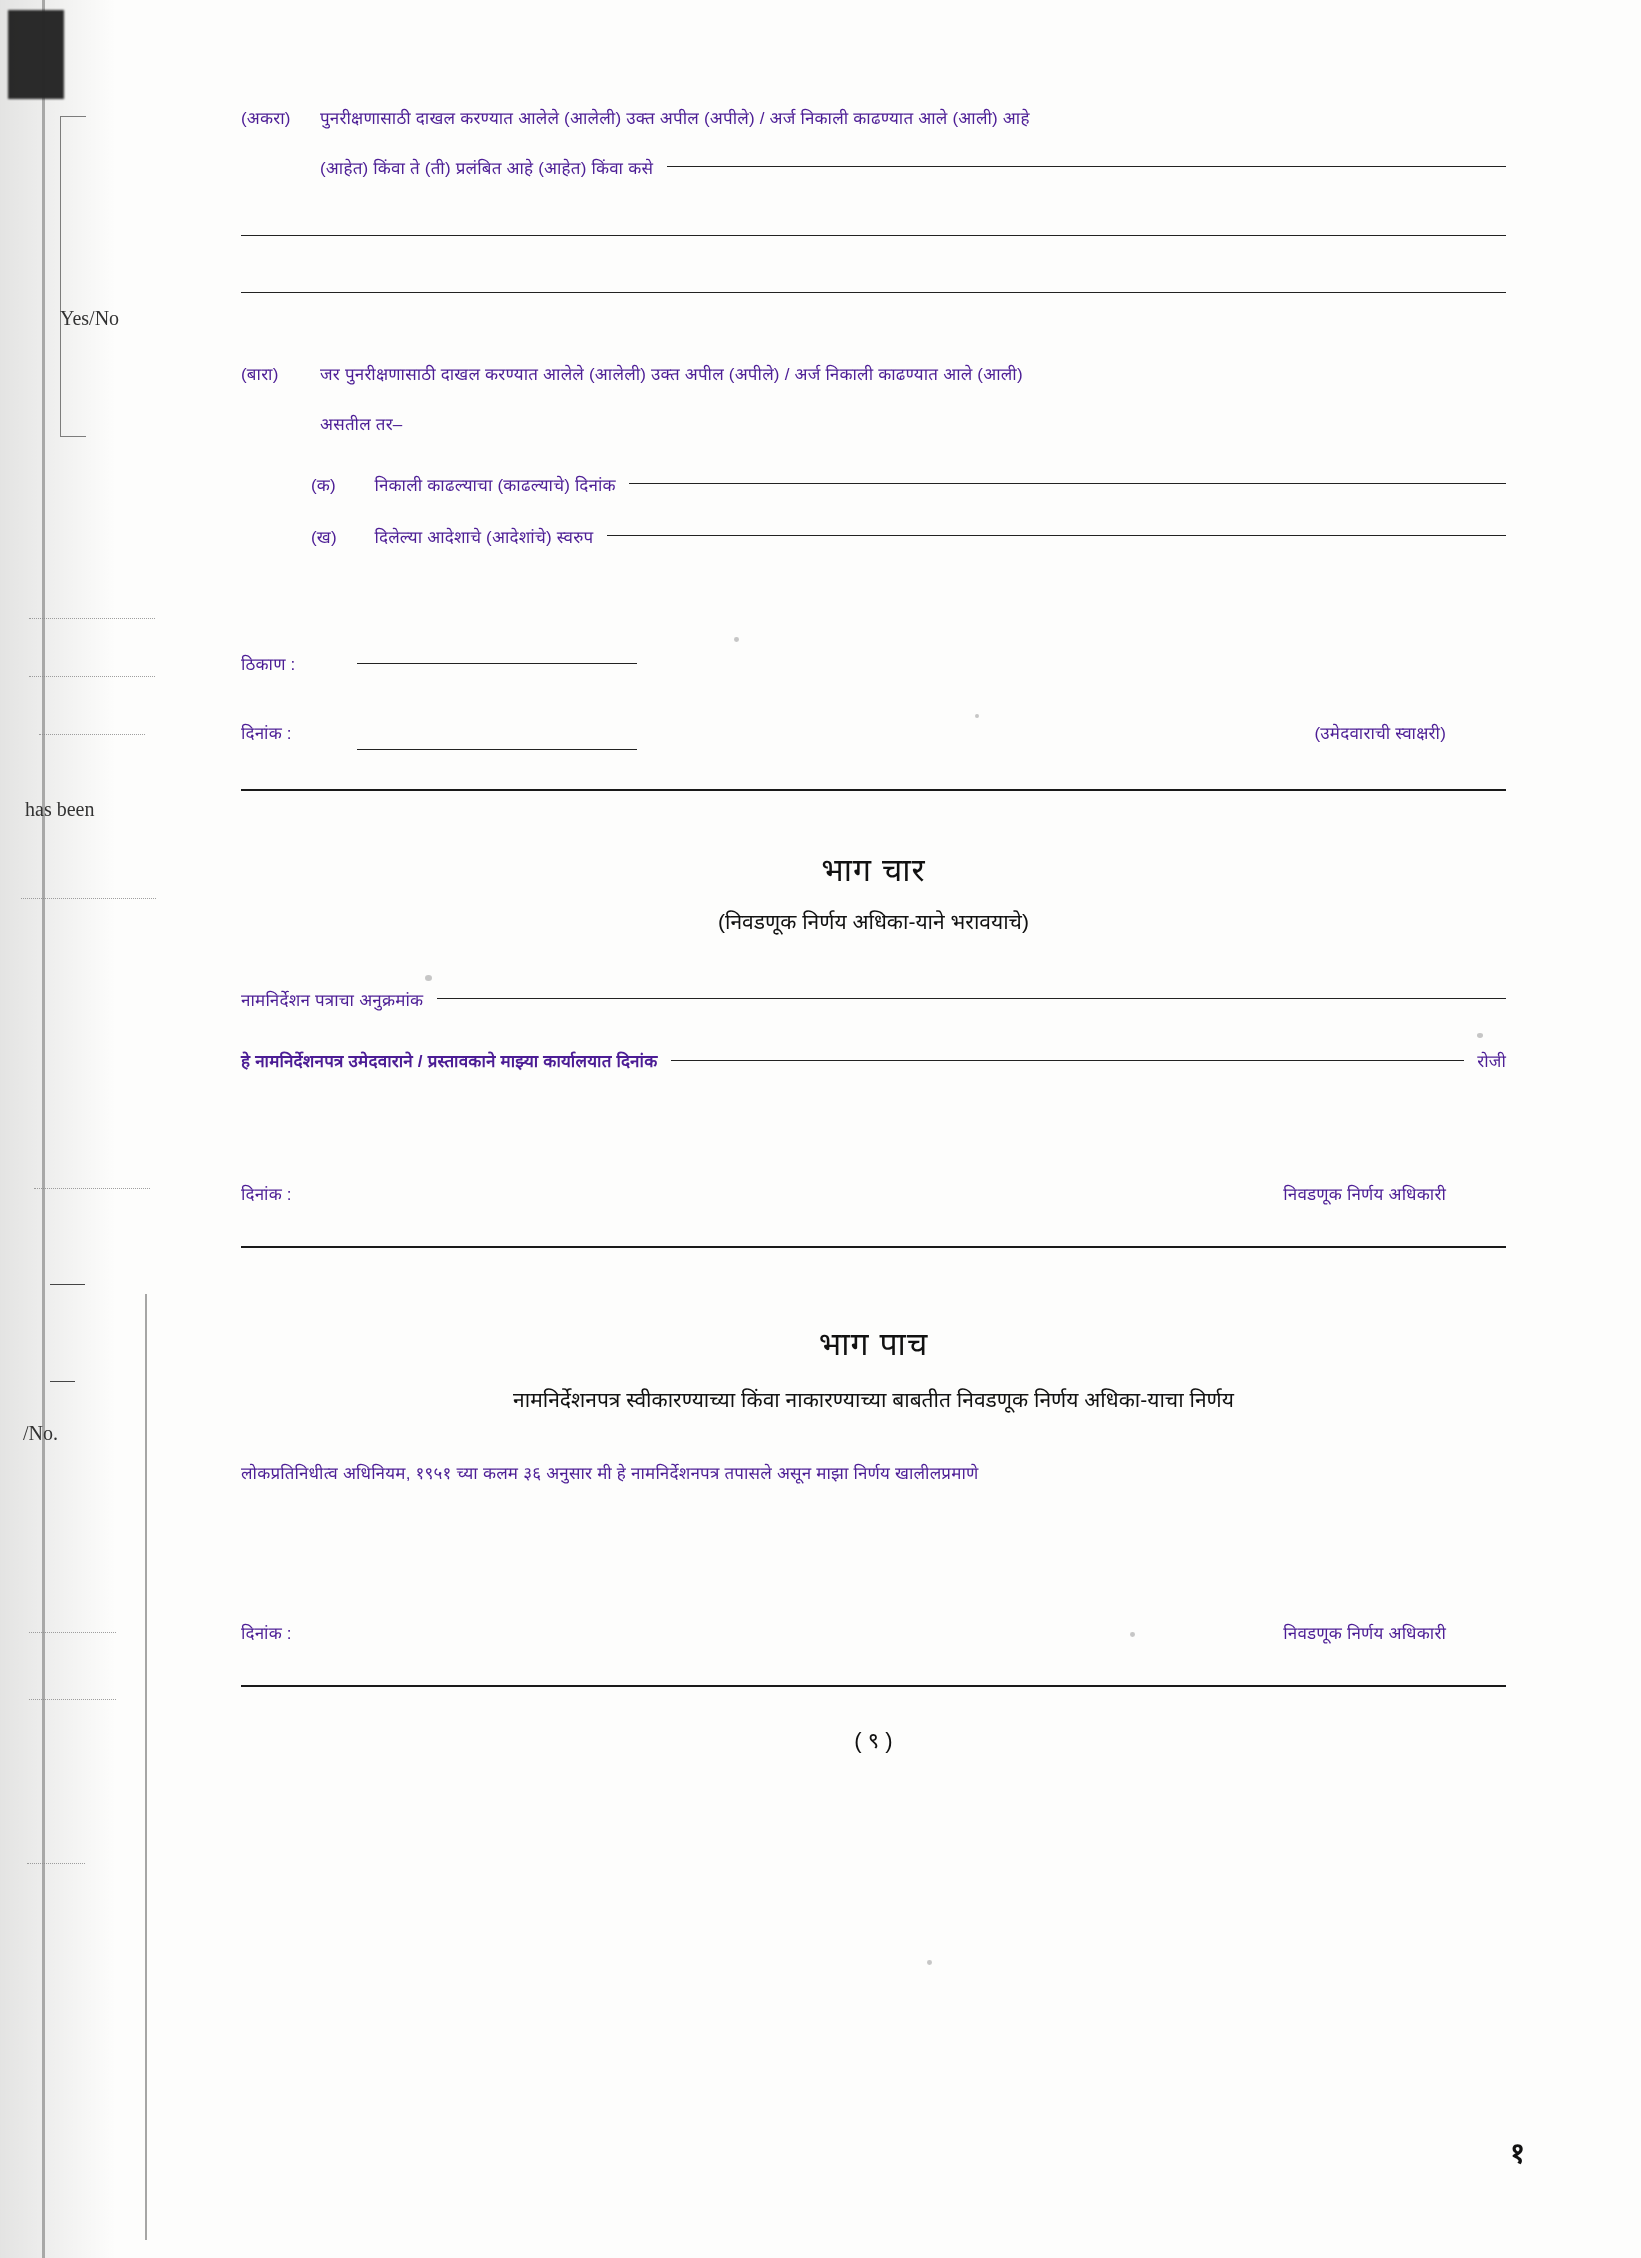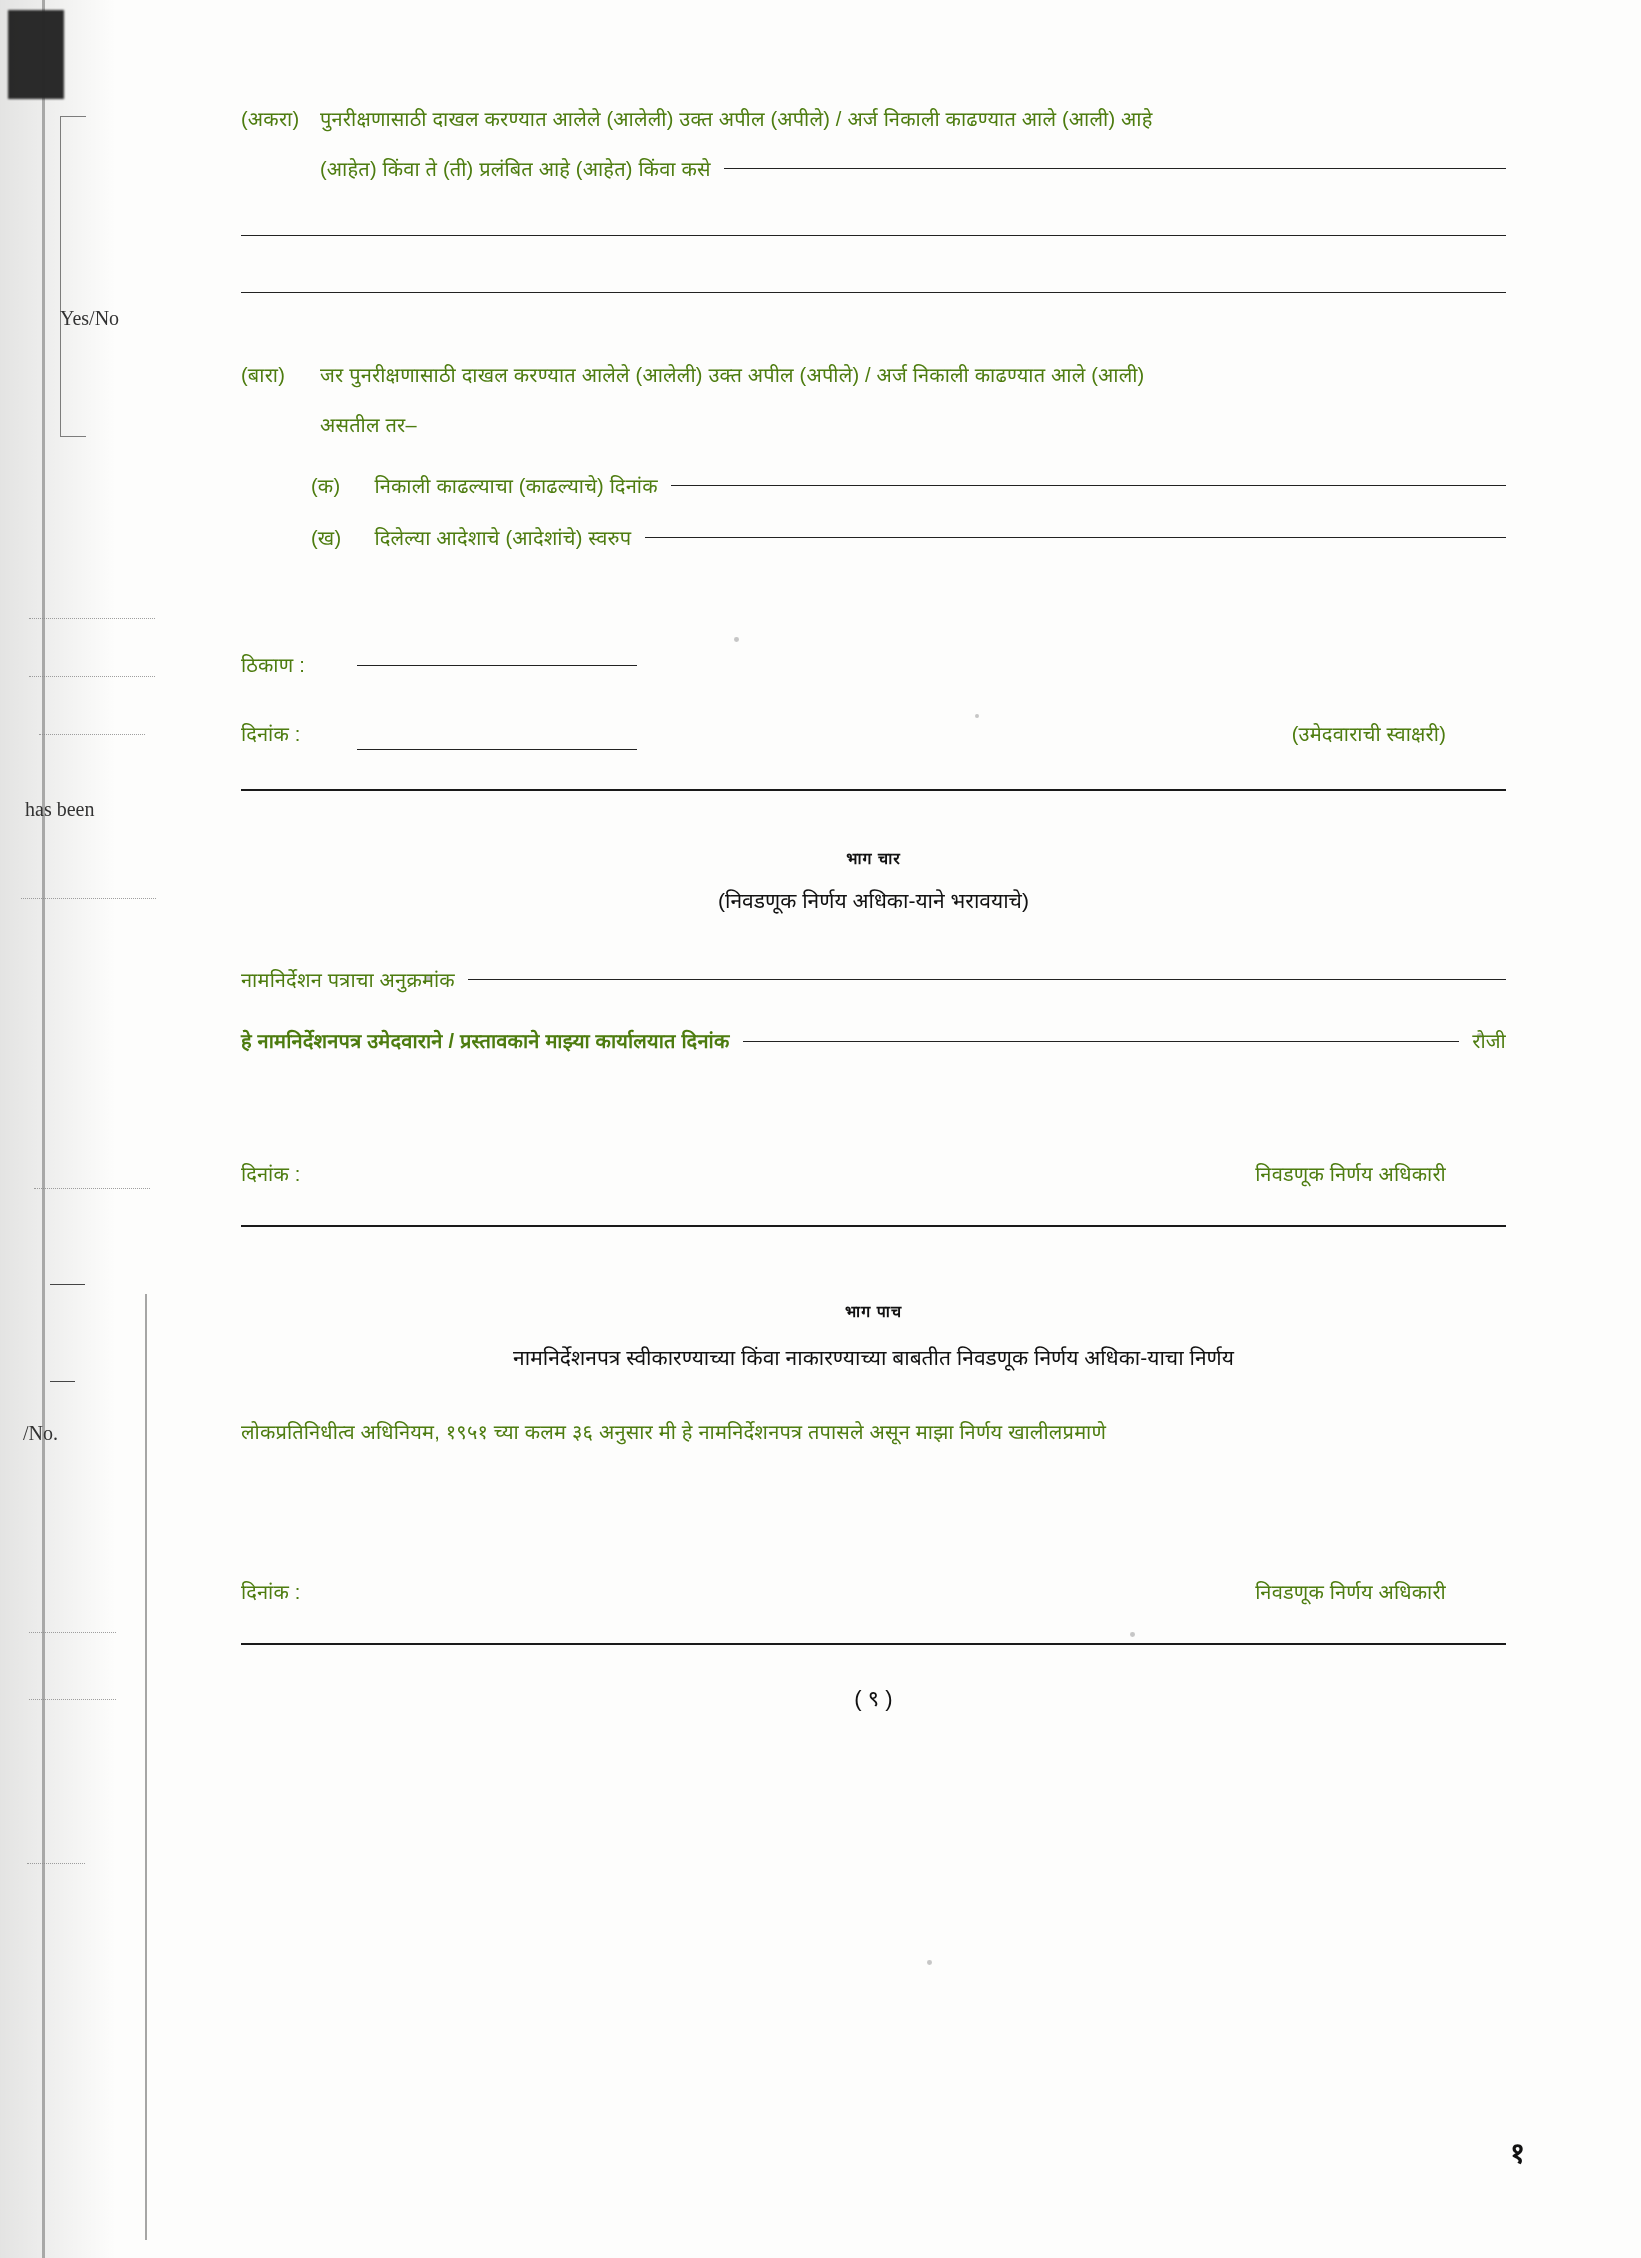--- a/index.html
+++ b/index.html
@@ -83,23 +83,23 @@
     top: 97px;
     width: 1265px;
   }
   .dev-row {
     display: flex;
     align-items: baseline;
     margin-bottom: 5.8px;
   }
   .mk {
     font-family: "Liberation Sans", "DejaVu Sans", sans-serif;
-    font-size: 20px;
+    font-size: 17px;
     line-height: 44px;
-    color: #4d7c0f;
+    color: #4c1d95;
     letter-spacing: 0.2px;
   }
   .label-par {
     width: 79px;
     flex: 0 0 79px;
   }
   .label-sub {
     width: 50px;
     flex: 0 0 50px;
     margin-left: 70px;
@@ -128,22 +128,22 @@
   }
 
   .hr-heavy {
     border: 0;
     border-top: 2.9px solid #1a1a1a;
     margin: 17.4px 0 0 0;
   }
   .center { text-align: center; }
   .sec-title {
     font-family: "Liberation Sans", "DejaVu Sans", sans-serif;
-    font-size: 16px;
-    font-weight: bold;
+    font-size: 32px;
+    font-weight: normal;
     letter-spacing: 1px;
     margin-top: 48px;
   }
   .sec-sub {
     font-family: "Liberation Sans", "DejaVu Sans", sans-serif;
     font-size: 21px;
   }
   .sign-row {
     display: flex;
     justify-content: space-between;

